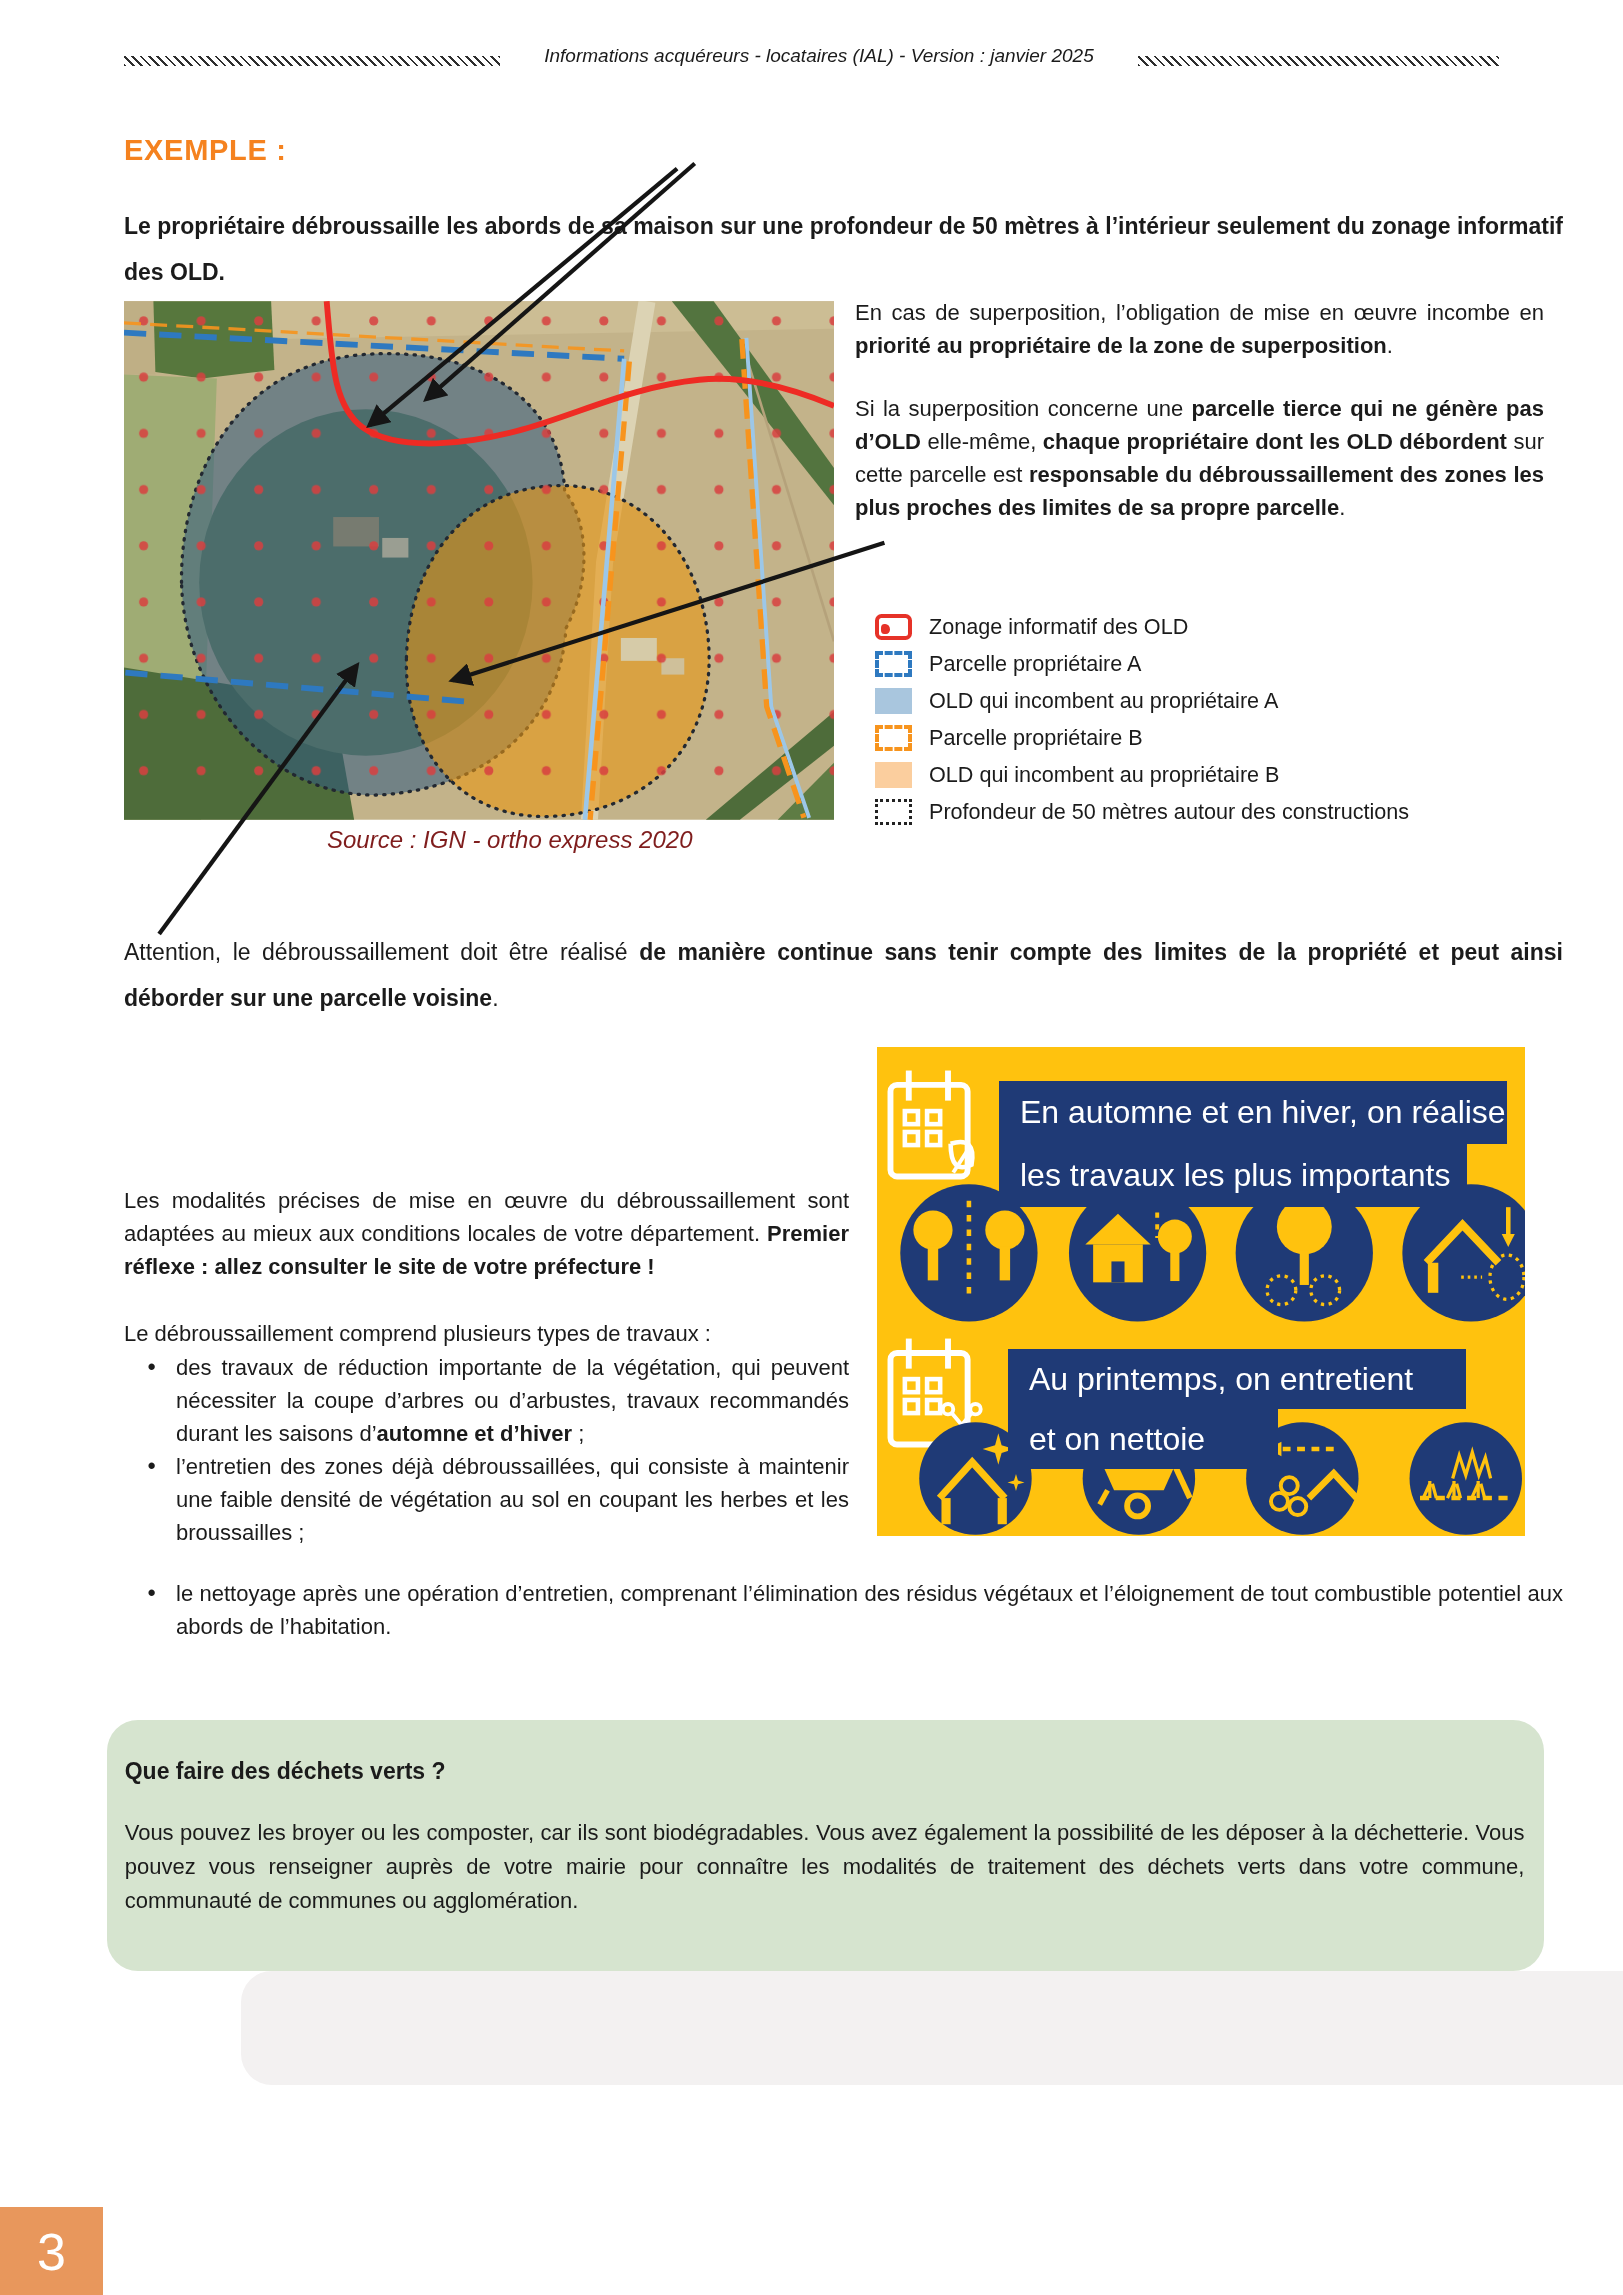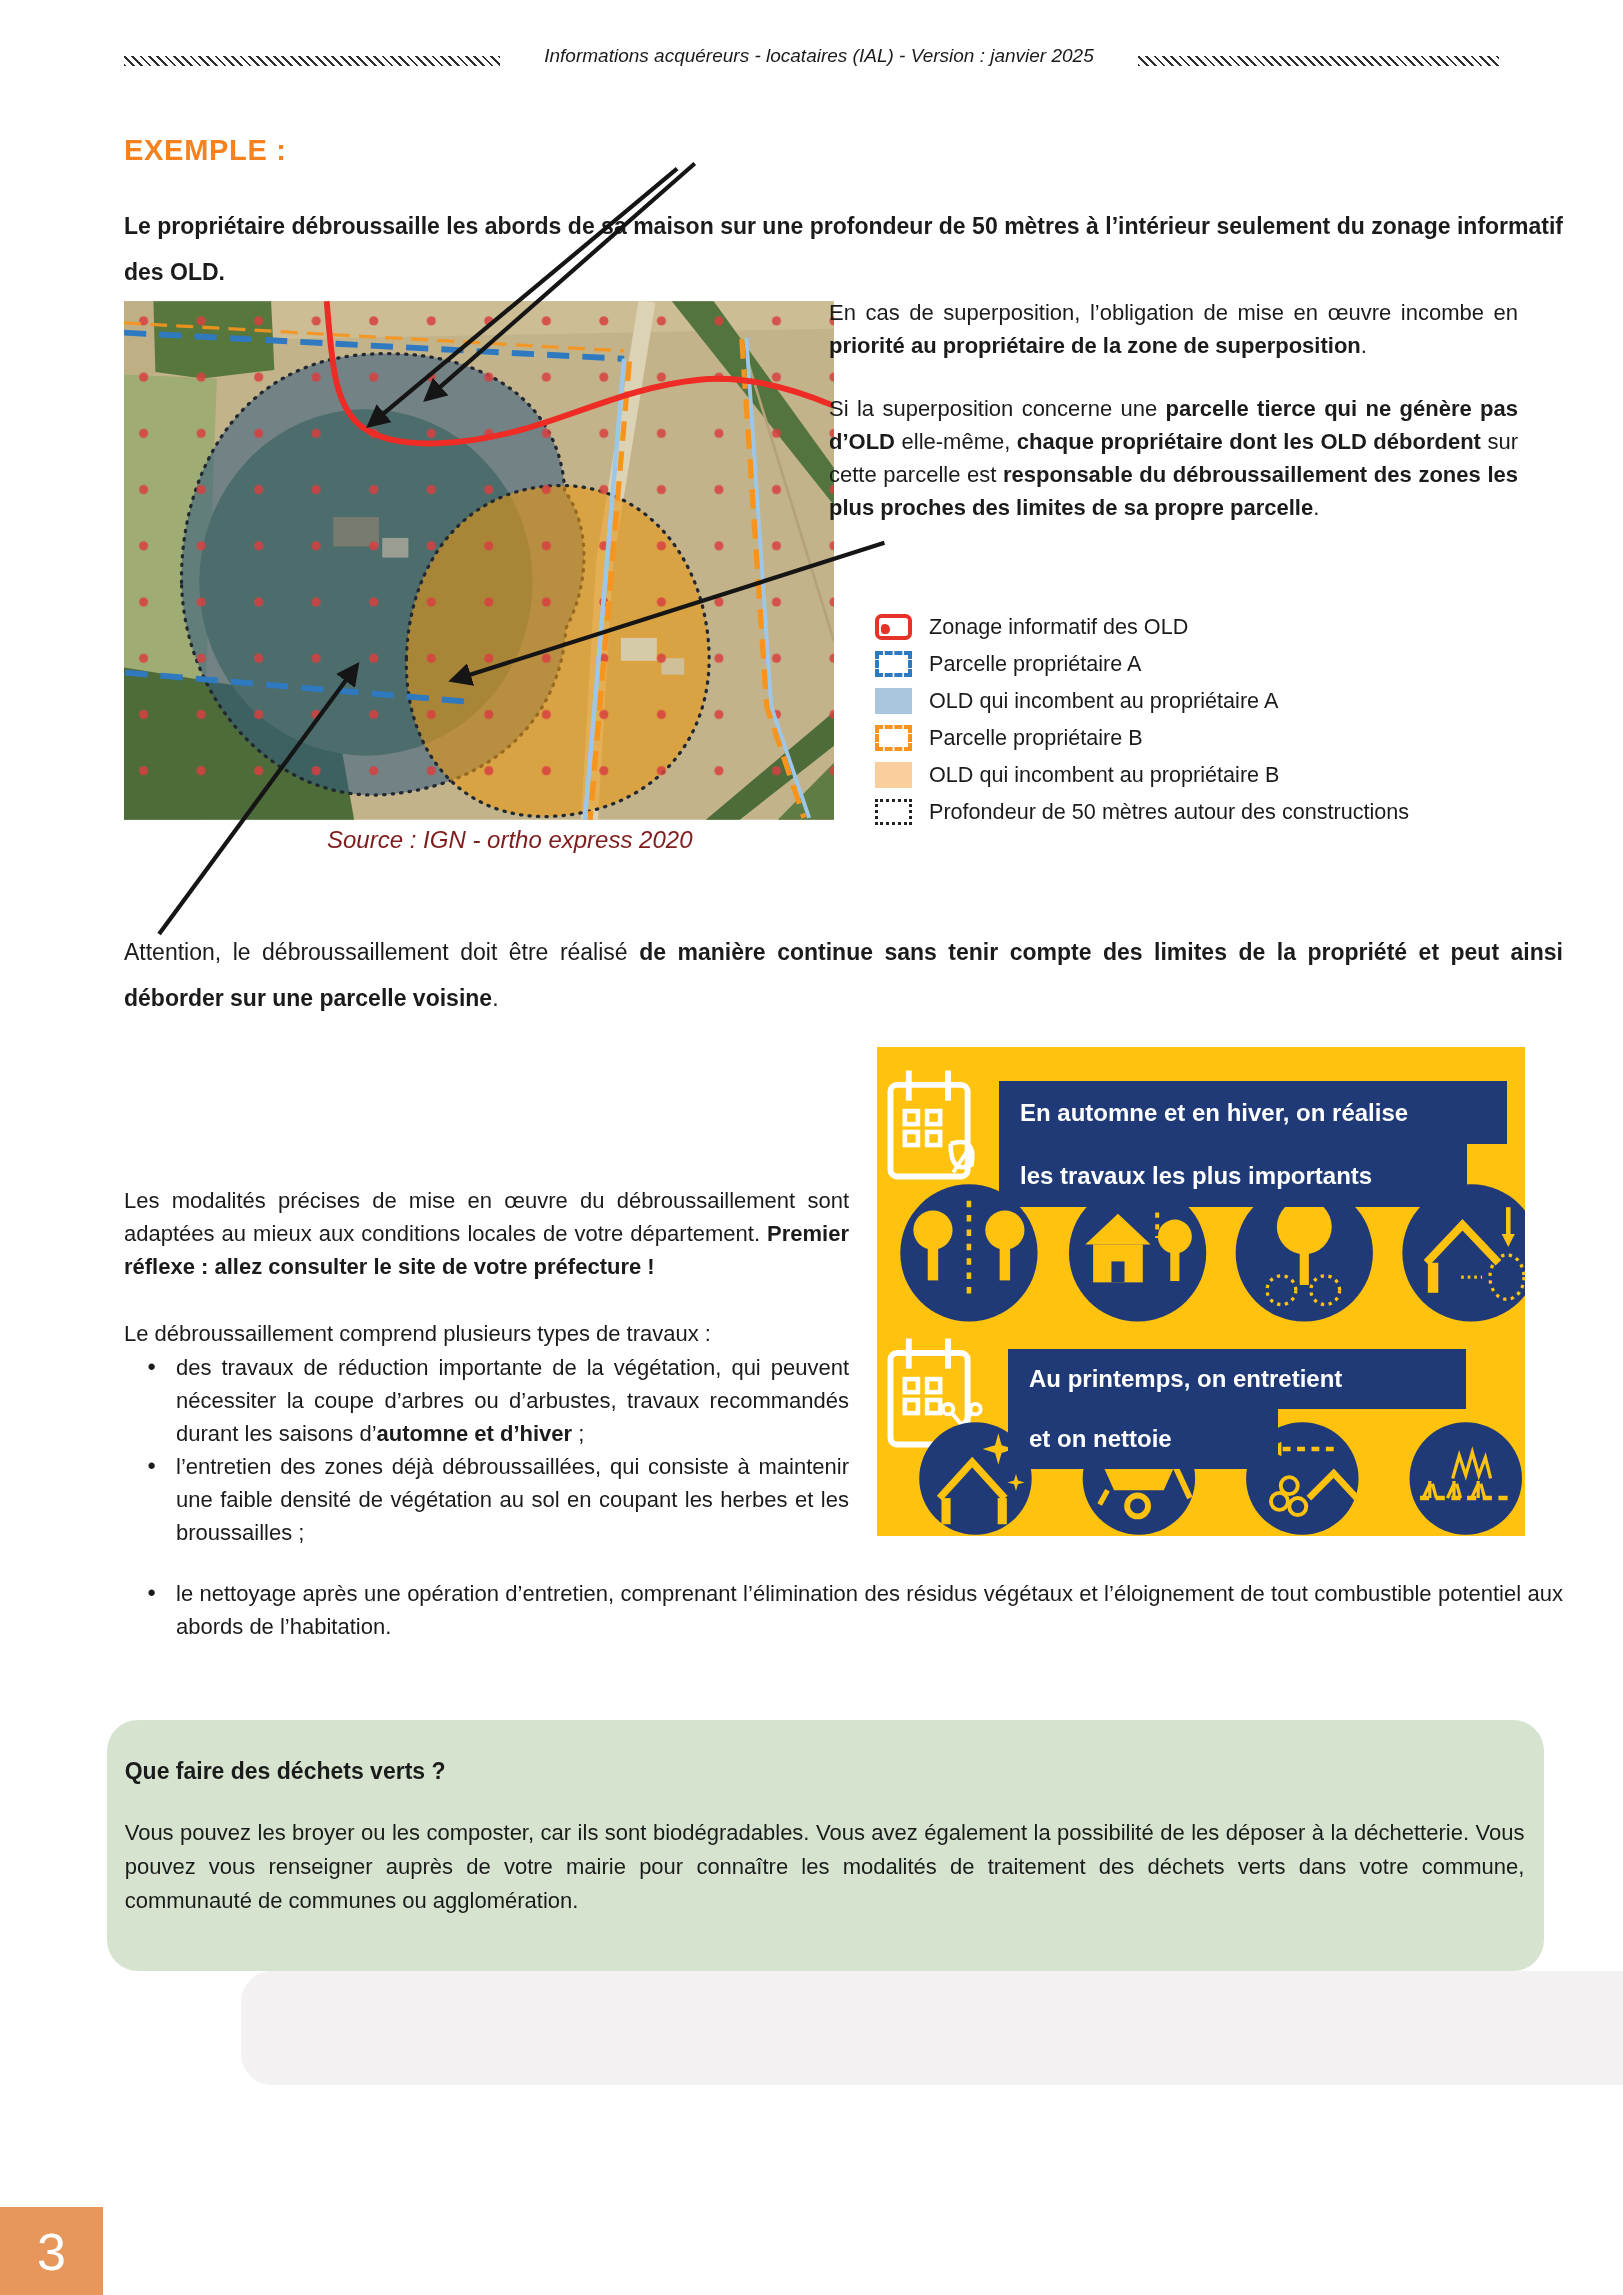--- a/index.html
+++ b/index.html
@@ -38,21 +38,21 @@
   .sw-ofill{background:#fbce9e;}
   .sw-dot{border:3.9px dotted #222;}
 
   
   ul.blt{list-style:none;margin:0;padding:0;}
   ul.blt li{position:relative;padding-left:52px;box-sizing:border-box;}
   ul.blt li::before{content:"•";position:absolute;left:23.6px;top:0;font-size:23.6px;}
 
   
   .info{background:#ffc20e;overflow:hidden;}
-  .banner{position:absolute;background:#1f3a76;color:#fff;font-weight:700;font-size:24px;
+  .banner{position:absolute;background:#1f3a76;color:#fff;font-weight:400;font-size:32px;
           display:flex;align-items:center;padding-left:21px;box-sizing:border-box;z-index:2;white-space:nowrap;}
 
   
   .green-box{background:#d6e4cf;border-radius:31px;box-sizing:border-box;padding:38px 19.6px 0 17.7px;}
   .green-title{font-size:23px;font-weight:700;}
   .green-body{font-size:22px;line-height:34px;margin-top:31px;}
   .gray-box{background:#f3f1f1;border-radius:31px;}
 
   .footer-block{background:#e8975c;color:#fff;display:flex;align-items:center;justify-content:center;}
   .footer-num{font-size:52px;font-weight:300;}
@@ -109,21 +109,21 @@
       <line x1="773" y1="92" x2="713" y2="793" stroke="#f7941d" stroke-width="8" stroke-dasharray="30 16"></line>
       <path d="M952,56 L990,620 L1048,790" stroke="#9cc7e8" stroke-width="6" fill="none"></path>
       <path d="M945,58 L983,620 L1040,790" stroke="#f7941d" stroke-width="8" stroke-dasharray="30 16" fill="none"></path>
 
       <path d="M310,0 C318,90 320,160 365,193 C420,232 530,218 610,196 C700,170 780,130 880,120 C950,113 1020,132 1086,160" stroke="#ee2b24" stroke-width="9" fill="none"></path>
     </svg>
   </div>
 
   <div class="abs caption" style="left:327px;top:826px;">Source : IGN - ortho express 2020</div>
 
-  <div class="abs body-txt" style="left:829px;top:296px;width:689px;">
+  <div class="abs body-txt" style="left:855px;top:296px;width:689px;">
     <p class="just"><span>En cas de superposition, l’obligation de mise en œuvre incombe en </span><b>priorité au propriétaire de la zone de superposition</b><span>.</span></p>
     <p class="just" style="margin-top:30px;"><span>Si la superposition concerne une </span><b>parcelle tierce qui ne génère pas d’OLD</b><span> elle-même, </span><b>chaque propriétaire dont les OLD débordent</b><span> sur cette parcelle est </span><b>responsable du débroussaillement des zones les plus proches des limites de sa propre parcelle</b><span>.</span></p>
   </div>
 
   <div class="abs" style="left:875px;top:608px;width:693px;">
     <div class="legend-row">
       <div class="sw sw-red"></div>
       <span>Zonage informatif des OLD</span>
     </div>
     <div class="legend-row">

